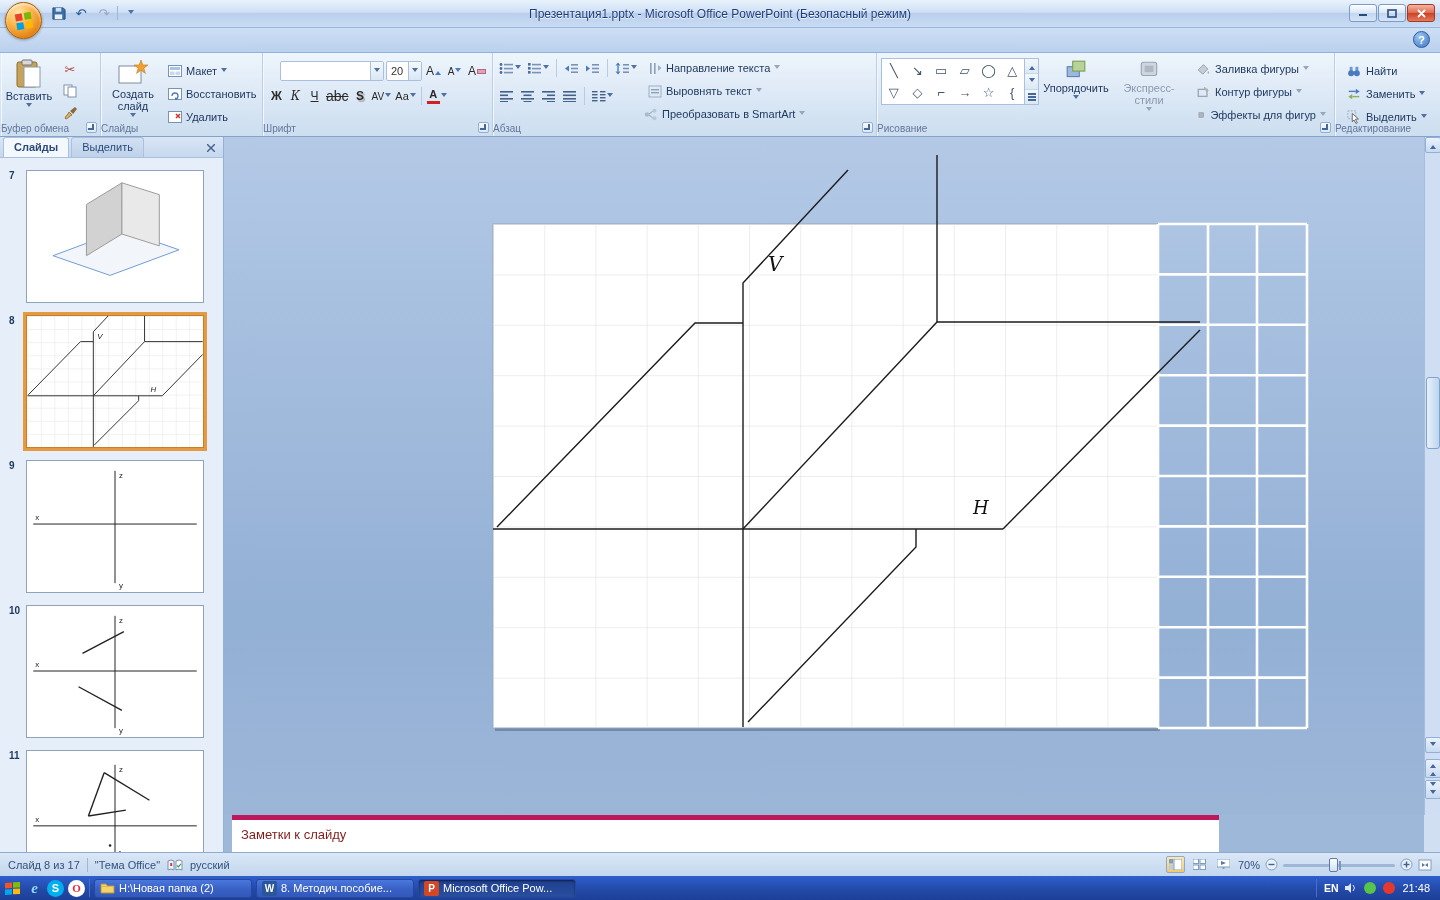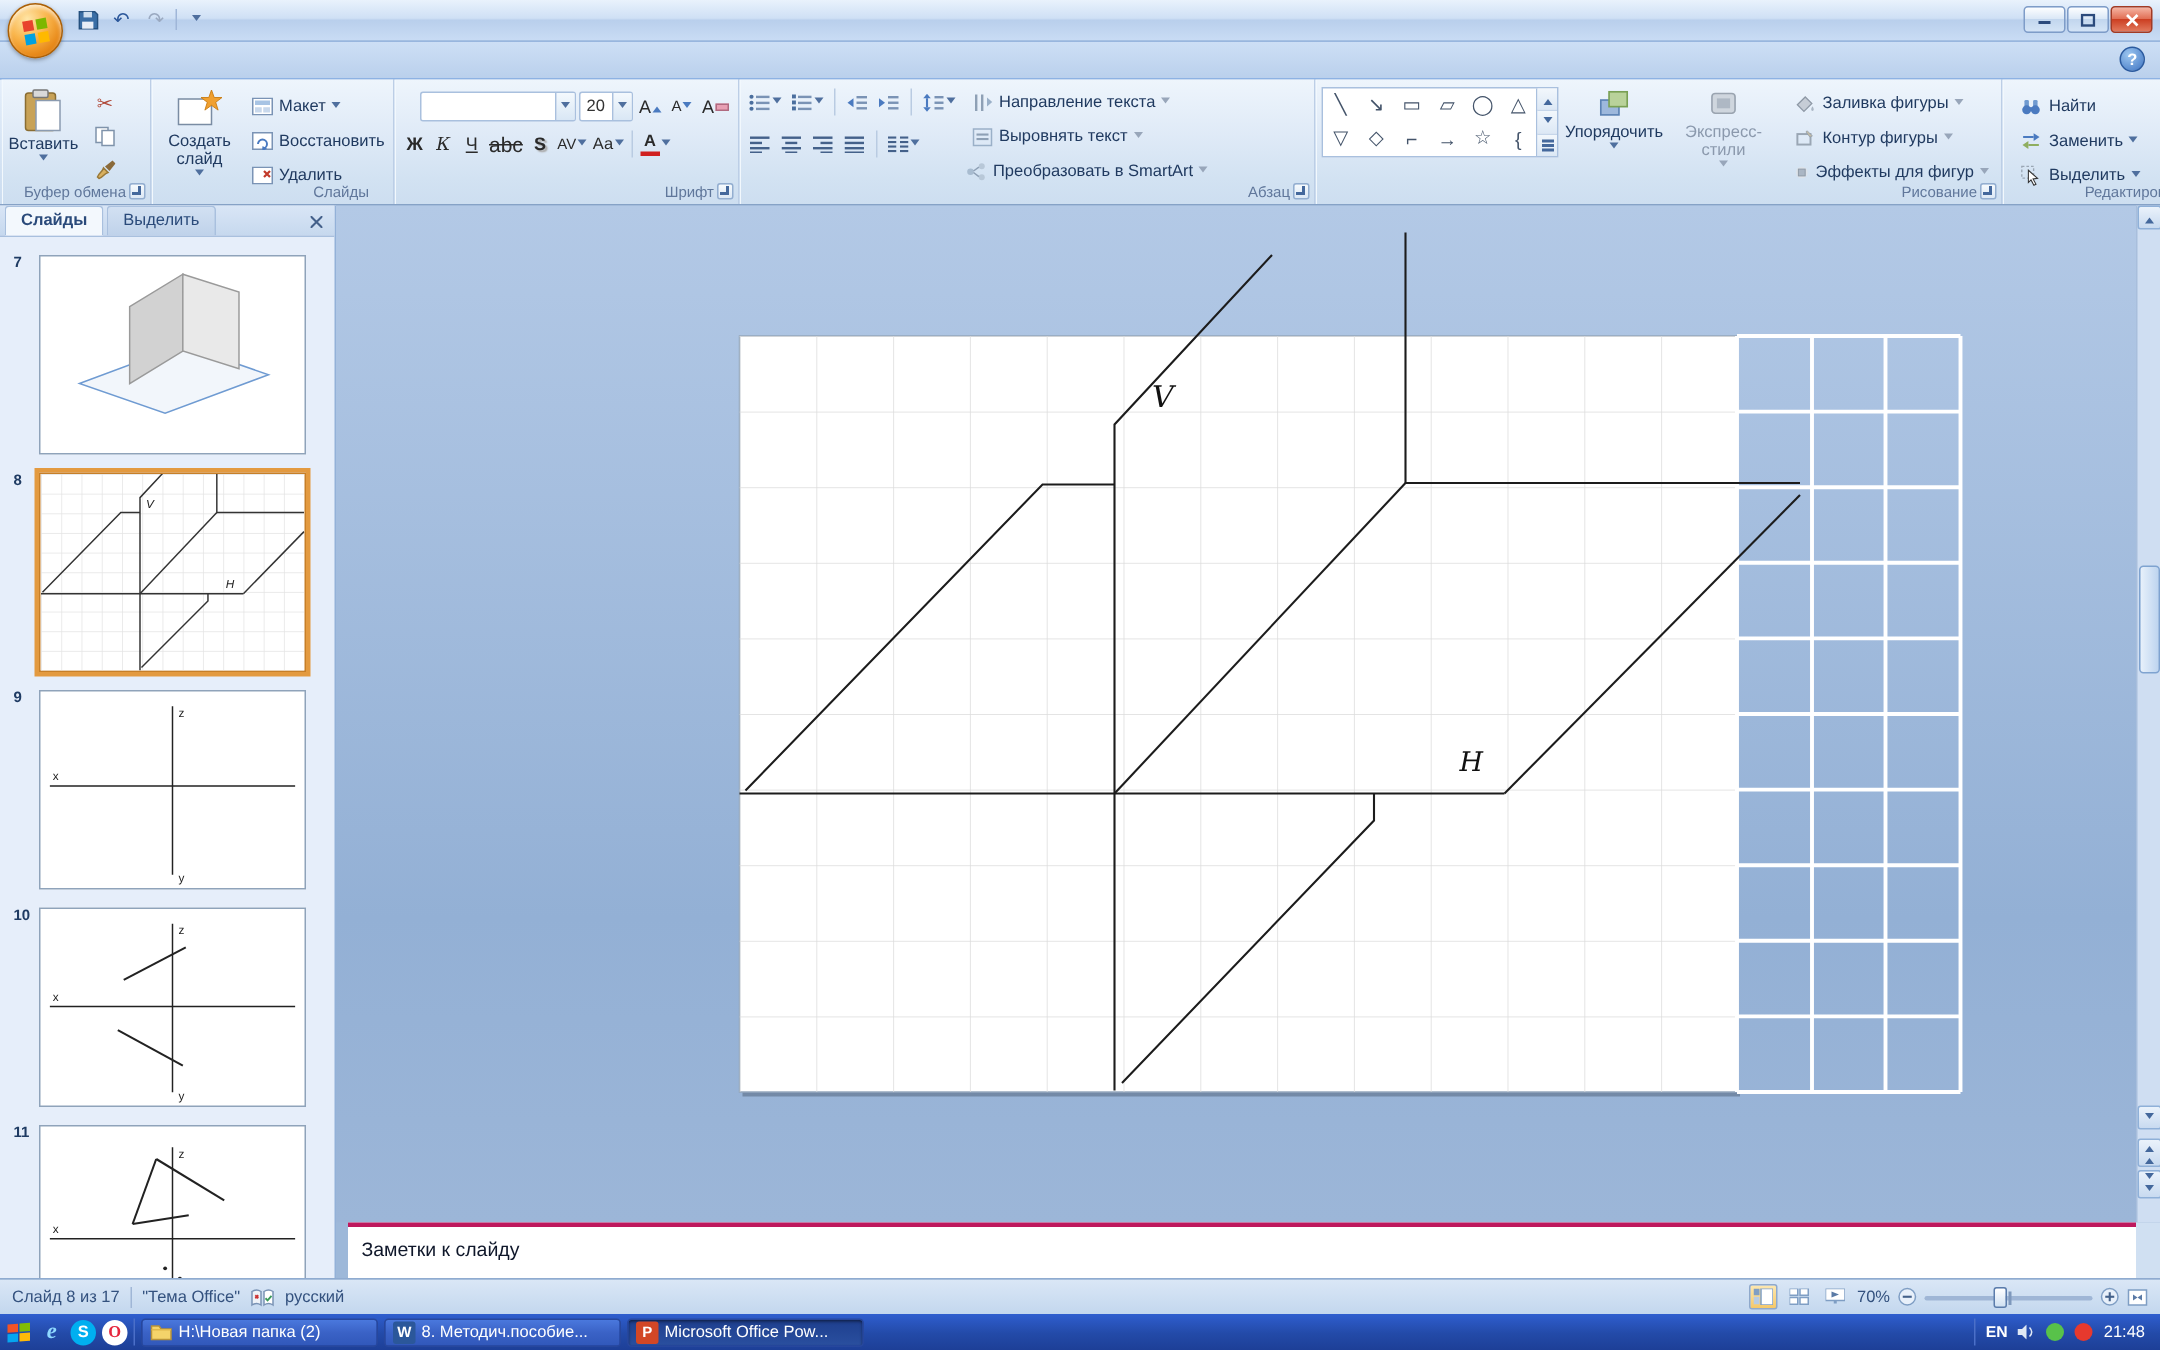--- a/index.html
+++ b/index.html
@@ -36,21 +36,21 @@
   #help-btn{position:absolute;right:10px;top:3px;width:17px;height:17px;border-radius:50%;
     background:radial-gradient(circle at 35% 30%,#9cc6f0,#3f74c2);border:1px solid #2b5a9e;color:#fff;
     font-weight:bold;font-size:11px;display:flex;align-items:center;justify-content:center}
 
   
   #ribbon{position:absolute;top:52px;left:0;right:0;height:85px;display:flex;padding:0 1px;
     background:linear-gradient(#e4eefa,#d6e4f4 55%,#cbdcf0);
     border-top:1px solid #8db2e3;border-bottom:1px solid #86a2c6}
   .grp{position:relative;flex:0 0 auto;height:100%;border-right:1px solid #bccee6;box-shadow:inset 1px 0 0 #f2f8fd;
     background:linear-gradient(#eef5fc,#dfeaf7 45%,#d2e2f2 80%,#cddef0)}
-  .glabel{position:absolute;bottom:2px;left:0;right:16px;text-align:right;font-size:10px;color:#60779b;white-space:nowrap}
+  .glabel{position:absolute;bottom:2px;left:0;right:0;text-align:left;font-size:10px;color:#60779b;white-space:nowrap}
   .launcher{position:absolute;right:3px;bottom:3px;width:11px;height:11px;border:1px solid #93aed0;border-radius:2px;
     background:linear-gradient(#f6fafd,#dce8f5)}
   .launcher::after{content:"";position:absolute;right:2px;bottom:2px;width:4px;height:4px;
     border-right:2px solid #44689c;border-bottom:2px solid #44689c}
   .bigbtn{position:absolute;top:3px;display:flex;flex-direction:column;align-items:center;gap:1px;padding-top:3px;
     height:64px;border-radius:3px;font-size:11px;color:#203a60;text-align:center;line-height:12px}
   .dar{width:0;height:0;border:3px solid transparent;border-top:4px solid #4f6f9e;display:inline-block;flex:0 0 auto}
   .dim-t{color:#8b99ad}
   .dim-t .dar{border-top-color:#98a6ba}
   .mcol{position:absolute;display:flex;flex-direction:column;gap:2px}
@@ -104,22 +104,22 @@
     background:linear-gradient(180deg,#b3c9e6,#93b0d5 70%,#9cb6d8)}
   
   #vscroll{position:absolute;top:137px;left:1424px;width:16px;height:678px;background:#cfdef2;border-left:1px solid #a8bedc}
   .scb{position:absolute;left:0;width:16px;height:16px;border:1px solid #8fb0d8;border-radius:2px;
     background:linear-gradient(#eaf2fb,#c8daf0);display:flex;align-items:center;justify-content:center}
   #sthumb{position:absolute;left:1px;top:240px;width:14px;height:72px;border:1px solid #7fa3d0;border-radius:3px;
     background:linear-gradient(90deg,#e8f1fb,#bdd4ef)}
   .chev{display:flex;flex-direction:column;gap:1px;align-items:center}
 
   
-  #notes{position:absolute;top:815px;left:232px;width:1192px;height:37px;background:#fff;
-    border-top:3px solid #be185d;padding:7px 0 0 9px;font-size:13px;color:#0f172a}
+  #notes{position:absolute;top:815px;left:232px;width:987px;height:37px;background:#fff;
+    border-top:5px solid #be185d;padding:7px 0 0 9px;font-size:13px;color:#7f1d1d}
   #notes-corner{position:absolute;top:815px;left:1424px;width:16px;height:37px;background:#d0e0f2}
 
   
   #statusbar{position:absolute;top:852px;left:0;right:0;height:24px;display:flex;align-items:center;gap:7px;
     padding:0 8px;background:linear-gradient(#dae7f6,#c3d7ee);border-top:1px solid #8fabd0;
     font-size:11px;color:#33517e}
   .ssep{width:1px;height:14px;background:#9fb6d6}
   #sright{margin-left:auto;display:flex;align-items:center;gap:5px}
   .vbtn{width:19px;height:17px;border:1px solid transparent;border-radius:2px;display:flex;align-items:center;justify-content:center}
   .vbtn.on{border-color:#8fa9cc;background:linear-gradient(#fde8b0,#f5c869)}
@@ -173,20 +173,21 @@
           <rect x="4" y="9" width="8" height="5" fill="#e8eef6"></rect>
         </svg>
       </span>
       <span class="qbtn">↶</span>
       <span class="qbtn dim">↷</span>
       <span class="qsep"></span>
       <span class="qbtn">
           <i class="dar"></i>
         </span>
     </div>
+    <div id="title-text">Презентация1.pptx - Microsoft Office PowerPoint (Безопасный режим)</div>
     <div id="winbtns">
       <span class="wbtn">
         <svg width="10" height="8">
             <rect x="1" y="5" width="8" height="2" fill="#2b4a7c"></rect>
           </svg>
       </span>
       <span class="wbtn">
         <svg width="10" height="9">
             <rect x="1" y="1" width="8" height="7" fill="none" stroke="#2b4a7c" stroke-width="1.6"></rect>
           </svg>

